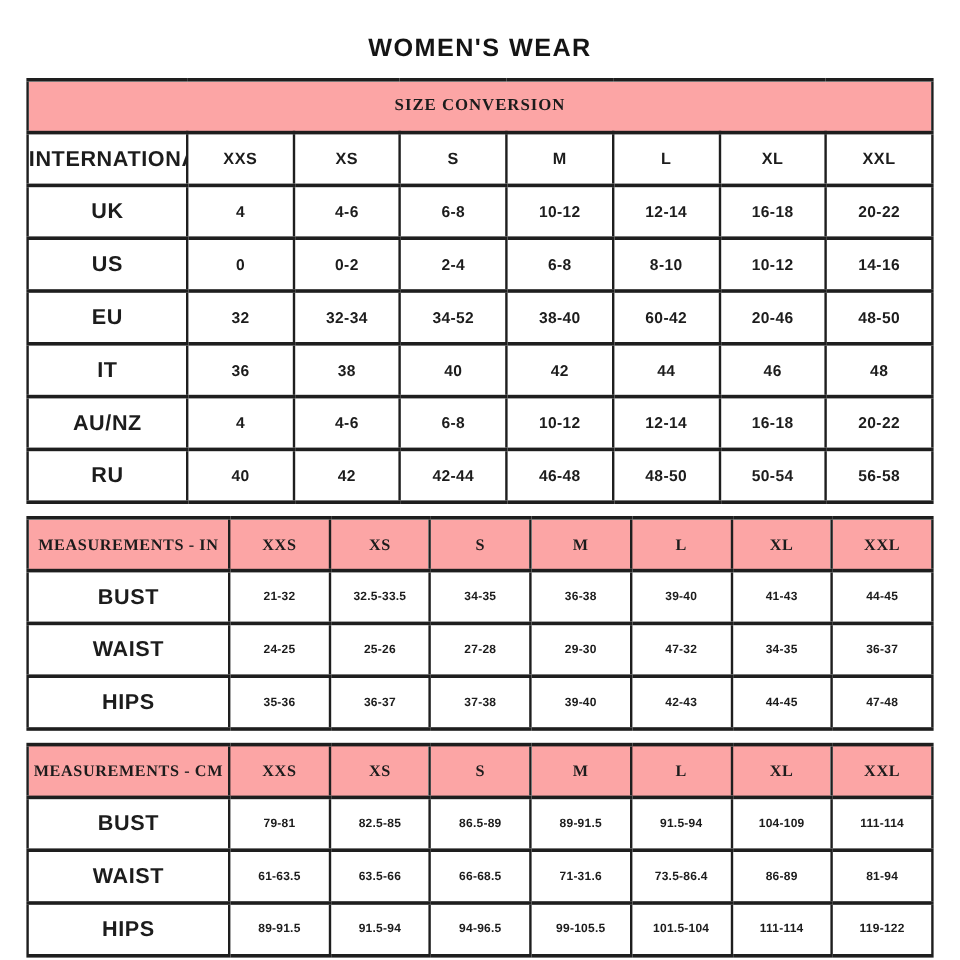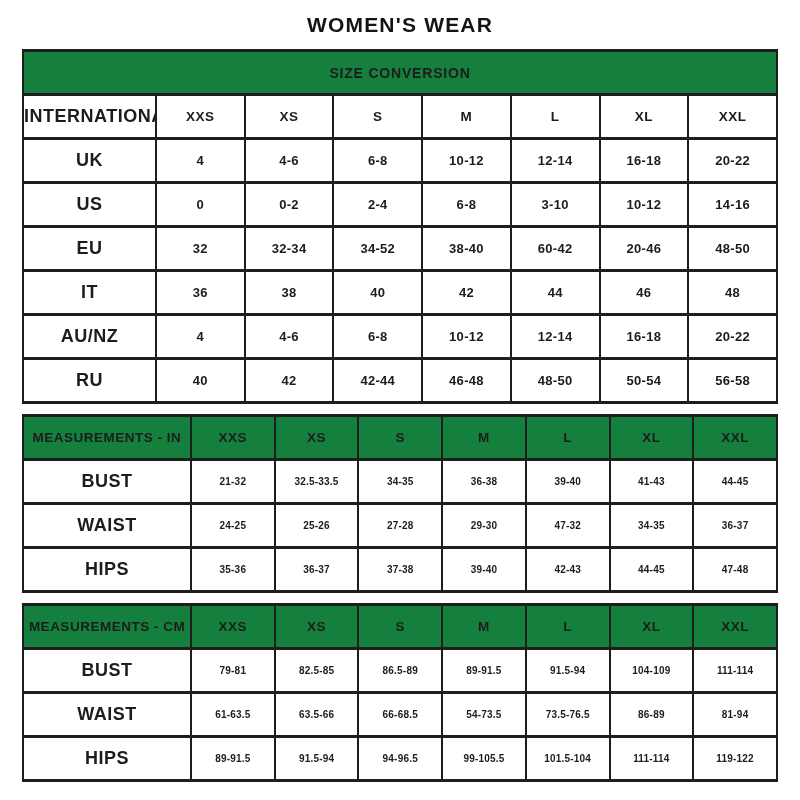--- a/index.html
+++ b/index.html
@@ -4,21 +4,21 @@
 <style>
   * { box-sizing: border-box; }
   html, body { margin: 0; padding: 0; }
   body {
     width: 800px; height: 800px;
     background: #ffffff;
     font-family: "Liberation Sans", sans-serif;
     color: #1c1c1c;
     overflow: hidden;
   }
-  .page { padding: 7px 22px 0 22px; }
+  .page { padding: 23px 22px 0 22px; }
   .title {
     text-align: center;
     font-size: 21px;
     font-weight: bold;
     letter-spacing: 1.2px;
     color: #141414;
     margin: 5px 0 11px 0;
     line-height: 26px;
   }
   table.tbl {
@@ -31,21 +31,21 @@
     border: 2px solid #1e1e1e;
     border-top-width: 3px;
     border-bottom-width: 3px;
     text-align: center;
     vertical-align: middle;
     padding: 0;
     overflow: hidden;
     white-space: nowrap;
   }
   .tbl tr { height: 44px; }
-  .gray { background: #15803d; }
+  .gray { background: #fca5a5; font-family: Liberation Serif, serif; }
   .merged-hdr {
     font-weight: bold;
     font-size: 14px;
     letter-spacing: 0.8px;
   }
   .lbl {
     font-weight: bold;
     font-size: 18px;
     letter-spacing: 0.5px;
   }
@@ -94,21 +94,21 @@
       <td class="val">12-14</td>
       <td class="val">16-18</td>
       <td class="val">20-22</td>
     </tr>
     <tr>
       <td class="lbl">US</td>
       <td class="val">0</td>
       <td class="val">0-2</td>
       <td class="val">2-4</td>
       <td class="val">6-8</td>
-      <td class="val">3-10</td>
+      <td class="val">8-10</td>
       <td class="val">10-12</td>
       <td class="val">14-16</td>
     </tr>
     <tr>
       <td class="lbl">EU</td>
       <td class="val">32</td>
       <td class="val">32-34</td>
       <td class="val">34-52</td>
       <td class="val">38-40</td>
       <td class="val">60-42</td>
@@ -221,22 +221,22 @@
       <td class="val">89-91.5</td>
       <td class="val">91.5-94</td>
       <td class="val">104-109</td>
       <td class="val">111-114</td>
     </tr>
     <tr>
       <td class="lbl">WAIST</td>
       <td class="val">61-63.5</td>
       <td class="val">63.5-66</td>
       <td class="val">66-68.5</td>
-      <td class="val">54-73.5</td>
-      <td class="val">73.5-76.5</td>
+      <td class="val">71-31.6</td>
+      <td class="val">73.5-86.4</td>
       <td class="val">86-89</td>
       <td class="val">81-94</td>
     </tr>
     <tr>
       <td class="lbl">HIPS</td>
       <td class="val">89-91.5</td>
       <td class="val">91.5-94</td>
       <td class="val">94-96.5</td>
       <td class="val">99-105.5</td>
       <td class="val">101.5-104</td>

